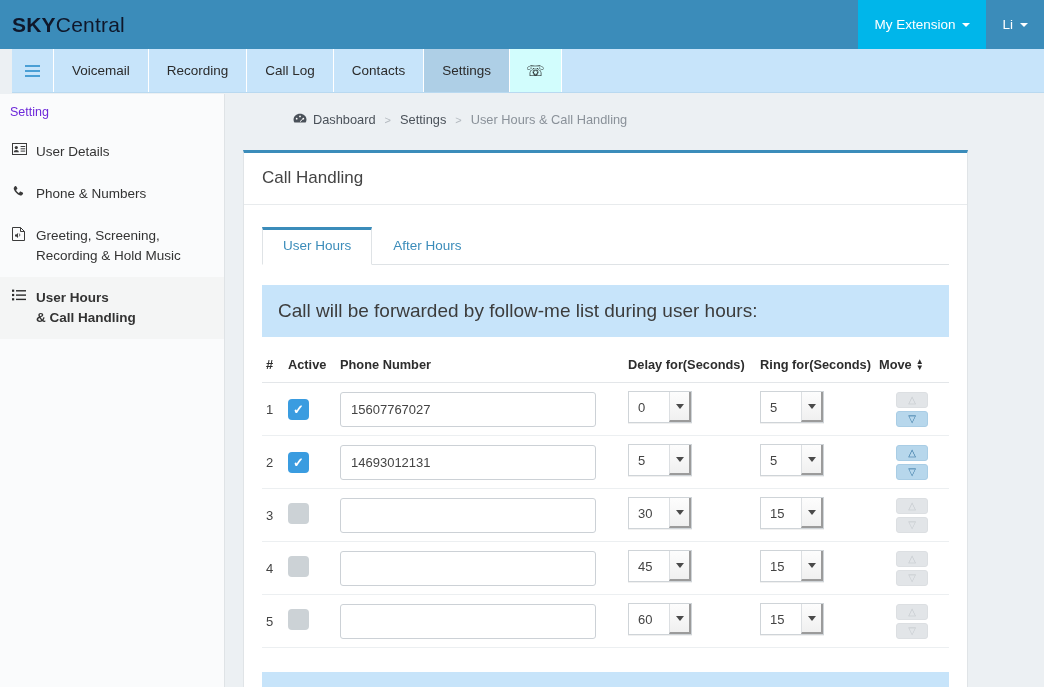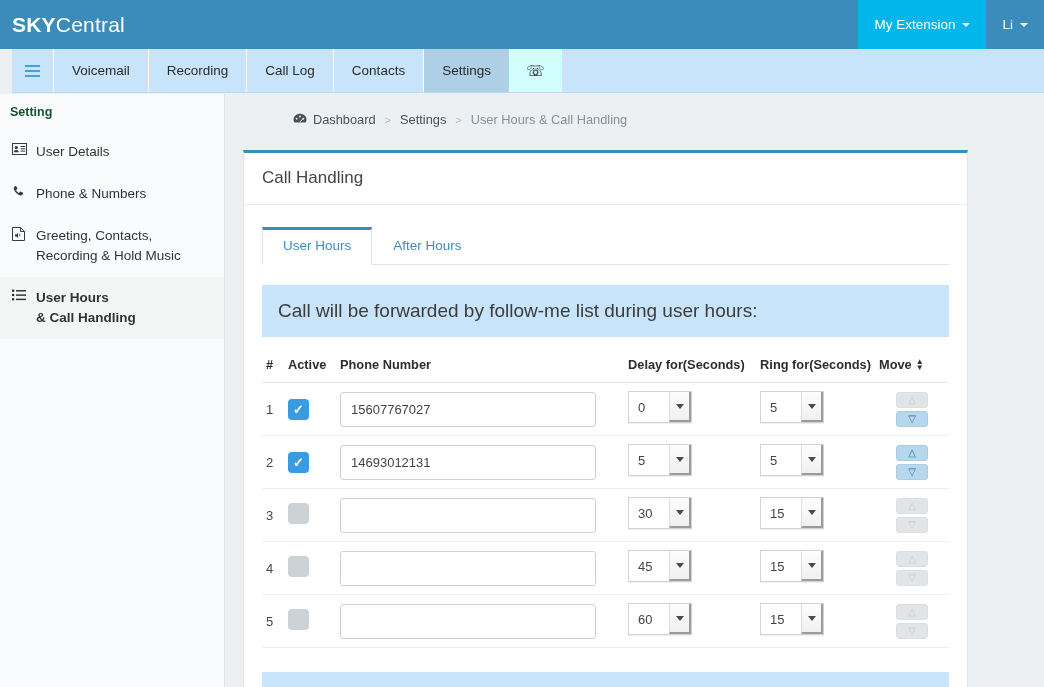--- a/index.html
+++ b/index.html
@@ -16,21 +16,21 @@
   
   .topbar {
     position: absolute; top: 0; left: 0;
     width: 1044px; height: 49px;
     background: #3b8cba;
     display: flex; align-items: stretch;
   }
   .brand {
     display: flex; align-items: center;
     padding-left: 12px;
-    font-size: 21px; color: #ffffff;
+    font-size: 21px; color: #0f172a;
     letter-spacing: .2px;
   }
   .brand .bold { font-weight: bold; }
   .brand .light { font-weight: normal; }
   .topbar-spacer { flex: 1; }
   .topbar-item {
     display: flex; align-items: center;
     padding: 0 16px;
     color: #ffffff; font-size: 13.5px;
     cursor: pointer;
@@ -78,21 +78,21 @@
 
   
   .sidebar {
     position: absolute; top: 94px; left: 0;
     width: 225px; height: 593px;
     background: #fafbfc;
     border-right: 1px solid #dfe3e6;
   }
   .sidebar-caption {
     padding: 11px 0 12px 10px;
-    font-size: 12.5px; color: #14532d; font-weight: bold;
+    font-size: 12.5px; color: #6d28d9;
   }
   .side-item {
     display: flex; align-items: flex-start;
     padding: 11px 8px 11px 12px;
     font-size: 13.5px; color: #333;
     cursor: pointer; line-height: 20px;
     min-height: 40px;
   }
   .side-item.active { background: #f4f5f5; font-weight: bold; }
   .side-ico {
@@ -345,21 +345,21 @@
   <div class="side-item">
     <span class="side-ico">
       <svg width="13" height="14" viewBox="0 0 13 14" aria-hidden="true">
         <path d="M0.5 0.5h8l4 4v9h-12z" fill="none" stroke="#3b3b3b"></path>
         <path d="M8.5 0.5v4h4" fill="none" stroke="#3b3b3b"></path>
         <path d="M3 7.4h1.3l1.7-1.4v5l-1.7-1.4H3z" fill="#3b3b3b"></path>
         <path d="M7.2 6.6c.7.7.7 2 0 2.8" fill="none" stroke="#3b3b3b" stroke-width="0.9"></path>
       </svg>
     </span>
     <span class="side-label">
-      <span>Greeting, Contacts,</span>
+      <span>Greeting, Screening,</span>
       <span class="l2">Recording &amp; Hold Music</span>
     </span>
   </div>
 
   <div class="side-item active">
     <span class="side-ico">
       <svg width="14" height="12" viewBox="0 0 14 12" aria-hidden="true">
         <rect x="0" y="0.6" width="2.2" height="2.2" fill="#2b2b2b"></rect>
         <rect x="0" y="4.9" width="2.2" height="2.2" fill="#2b2b2b"></rect>
         <rect x="0" y="9.2" width="2.2" height="2.2" fill="#2b2b2b"></rect>

